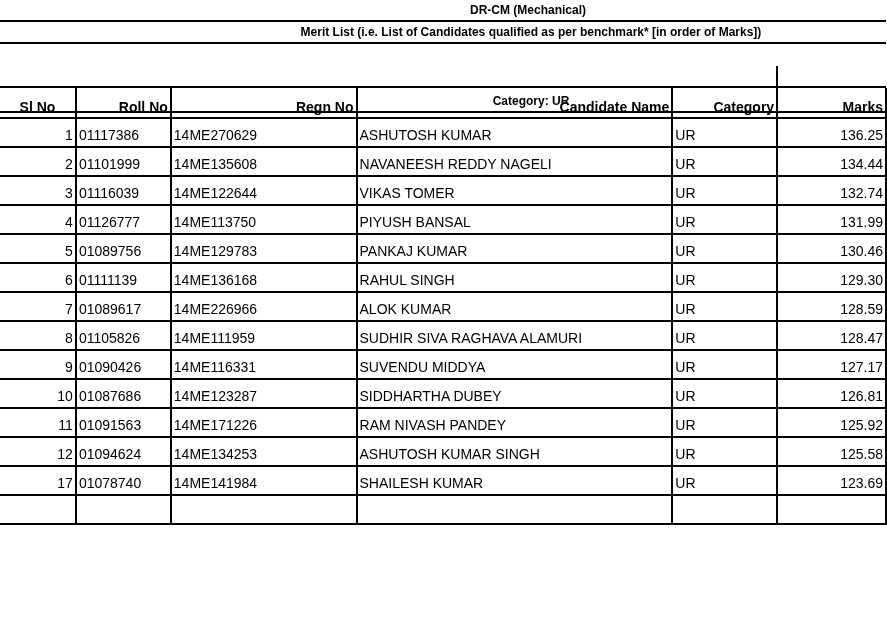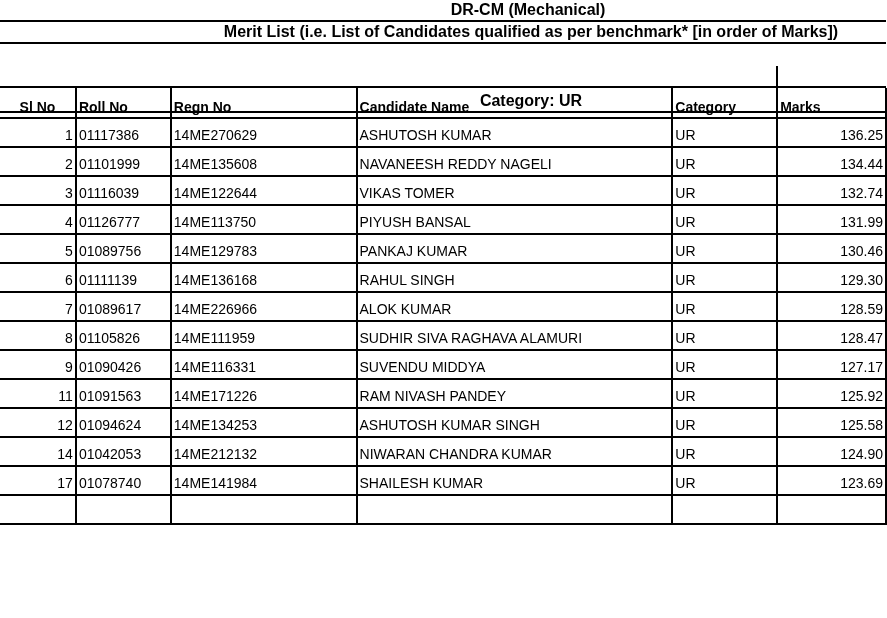--- a/index.html
+++ b/index.html
@@ -1,29 +1,29 @@
 <!DOCTYPE html>
 <html><head>
 <meta charset="utf-8">
 <style>
   html, body { margin:0; padding:0; background:#ffffff; }
   body { width:887px; height:618px; overflow:hidden; position:relative;
          font-family:"Liberation Sans", sans-serif; color:#000; }
   .sheet { position:absolute; left:0; top:0; width:887px; height:618px; }
   .title-row { position:absolute; left:0; width:886px; height:22px;
                border-bottom:2px solid #000; box-sizing:border-box;
-               text-align:center; font-weight:bold; font-size:16px; line-height:20px; }
+               text-align:center; font-weight:bold; font-size:12px; line-height:20px; }
   .title-row span { position:relative; }
   .blank-row { position:absolute; left:0; top:66px; width:886px; height:22px;
                border-bottom:2px solid #000; box-sizing:border-box; }
   .blank-row .divider { position:absolute; left:776px; top:0; width:2px; height:22px; background:#000; }
   table { position:absolute; left:0; top:88px; border-collapse:collapse; table-layout:fixed; }
   td, th { border:2px solid #000; padding:0 2px; font-size:14px; box-sizing:border-box;
            white-space:nowrap; overflow:hidden; }
-  th { font-weight:bold; height:30px; text-align:left; vertical-align:bottom; padding-bottom:2px; }
+  th { font-weight:bold; height:30px; text-align:right; vertical-align:bottom; padding-bottom:2px; }
   th.sl { text-align:center; }
   td { height:29px; vertical-align:bottom; padding-bottom:3px; }
   td.num { text-align:right; }
   tr:first-child th { border-top:none; }
   td:first-child, th:first-child { border-left:none; }
 </style>
 </head>
 <body>
 
 <div class="sheet">
@@ -126,42 +126,42 @@
         </tr>
       <tr>
           <td class="num">9</td>
           <td>01090426</td>
           <td>14ME116331</td>
           <td>SUVENDU MIDDYA</td>
           <td>UR</td>
           <td class="num">127.17</td>
         </tr>
       <tr>
+          <td class="num">10</td>
+          <td>01087686</td>
+          <td>14ME123287</td>
+          <td>SIDDHARTHA DUBEY</td>
+          <td>UR</td>
+          <td class="num">126.81</td>
+        </tr>
+      <tr>
           <td class="num">11</td>
           <td>01091563</td>
           <td>14ME171226</td>
           <td>RAM NIVASH PANDEY</td>
           <td>UR</td>
           <td class="num">125.92</td>
         </tr>
       <tr>
           <td class="num">12</td>
           <td>01094624</td>
           <td>14ME134253</td>
           <td>ASHUTOSH KUMAR SINGH</td>
           <td>UR</td>
           <td class="num">125.58</td>
-        </tr>
-      <tr>
-          <td class="num">14</td>
-          <td>01042053</td>
-          <td>14ME212132</td>
-          <td>NIWARAN CHANDRA KUMAR</td>
-          <td>UR</td>
-          <td class="num">124.90</td>
         </tr>
       <tr>
           <td class="num">17</td>
           <td>01078740</td>
           <td>14ME141984</td>
           <td>SHAILESH KUMAR</td>
           <td>UR</td>
           <td class="num">123.69</td>
         </tr>
       <tr>

